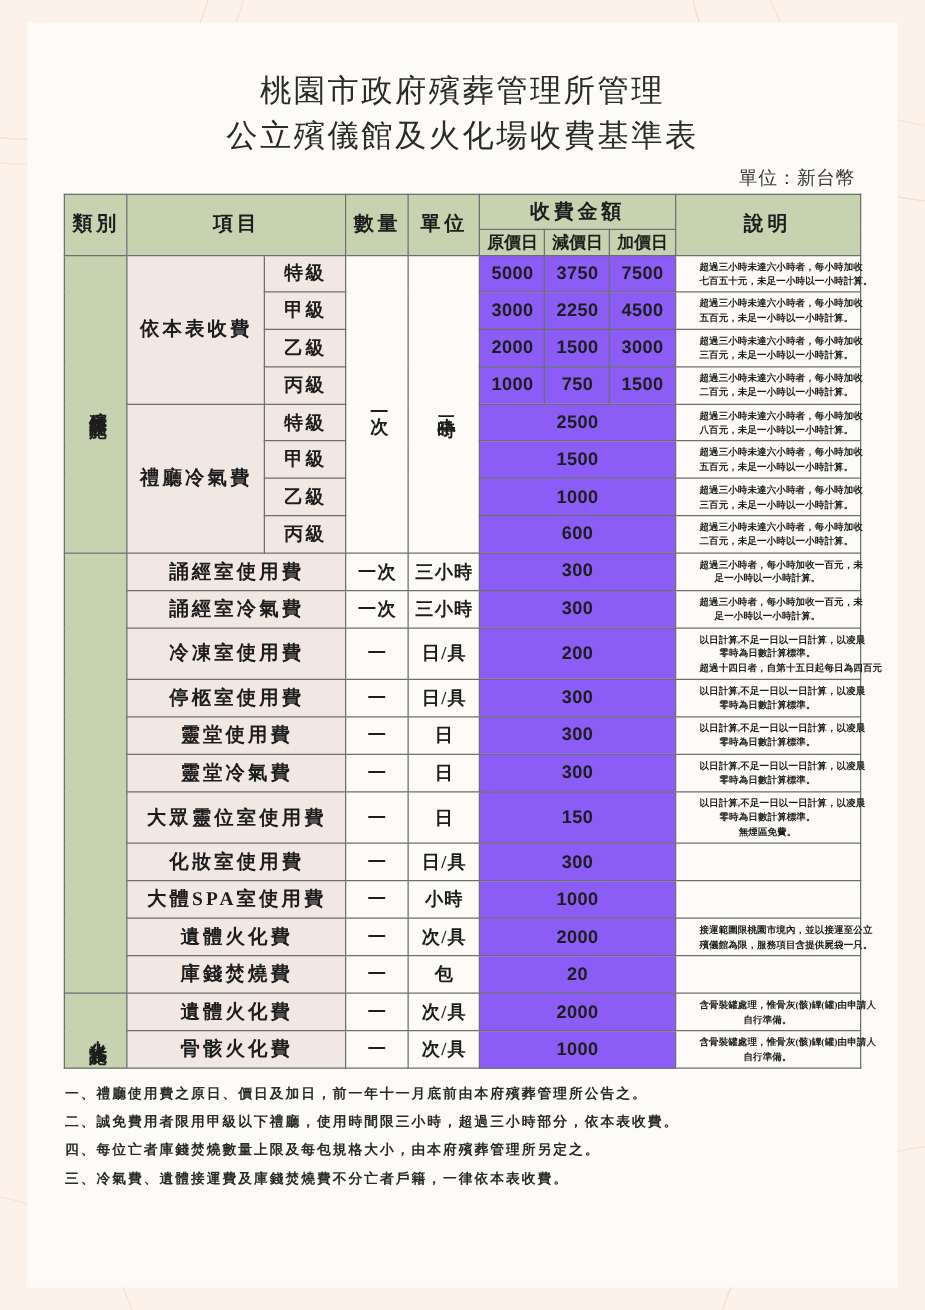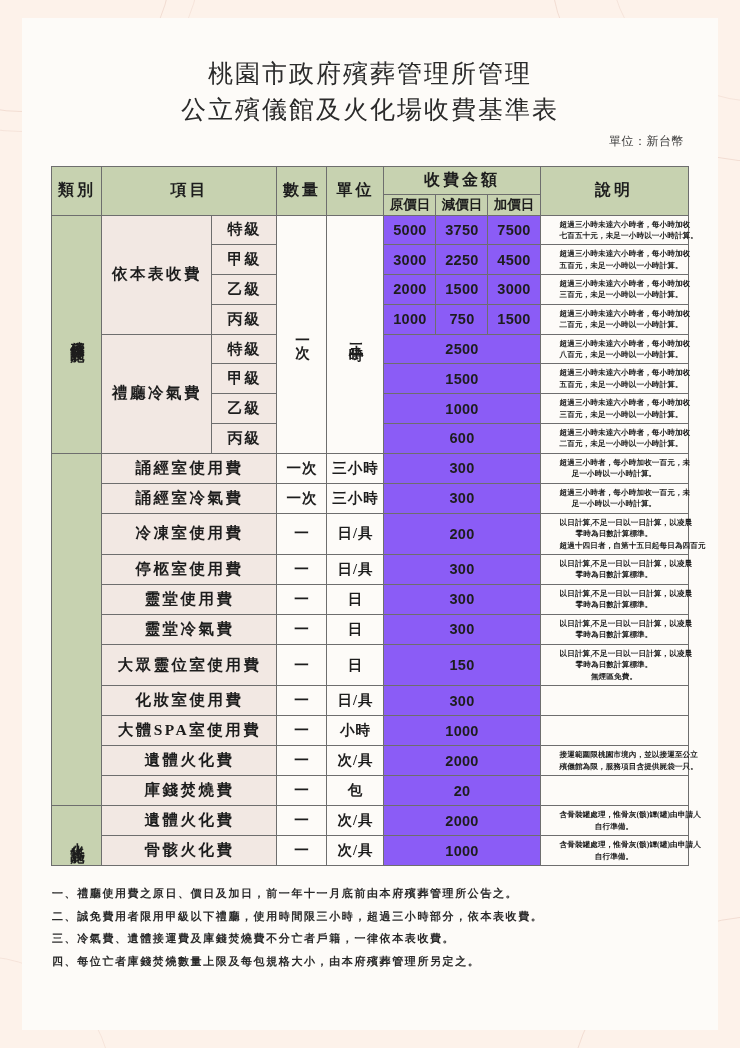--- a/index.html
+++ b/index.html
@@ -46,32 +46,32 @@
   .title-line {
     font-size: 25px;
     letter-spacing: 2px;
     color: #2b2b2b;
     line-height: 1.45;
     font-weight: 400;
   }
 
   .unit-label {
     text-align: right;
-    font-size: 12px;
+    font-size: 15px;
     color: #3a3a3a;
     padding-right: 34px;
     margin-top: 4px;
     margin-bottom: 3px;
     letter-spacing: 0.5px;
   }
 
   table.fee {
     border-collapse: collapse;
     width: 636px;
-    margin: 16px auto;
+    margin: 3px auto;
     table-layout: fixed;
   }
   table.fee th, table.fee td {
     border: 1px solid #6e6e6e;
     text-align: center;
     vertical-align: middle;
     color: #1d1d1d;
   }
   thead th {
     background: #c7d2b0;
@@ -409,17 +409,17 @@
           <div>自行準備。</div>
         </td>
       </tr>
 
     </tbody>
   </table>
 
   <div class="footnotes">
     <div>一、禮廳使用費之原日、價日及加日，前一年十一月底前由本府殯葬管理所公告之。</div>
     <div>二、誠免費用者限用甲級以下禮廳，使用時間限三小時，超過三小時部分，依本表收費。</div>
+    <div>四、每位亡者庫錢焚燒數量上限及每包規格大小，由本府殯葬管理所另定之。</div>
     <div>三、冷氣費、遺體接運費及庫錢焚燒費不分亡者戶籍，一律依本表收費。</div>
-    <div>四、每位亡者庫錢焚燒數量上限及每包規格大小，由本府殯葬管理所另定之。</div>
   </div>
 
 </div>
 
 </body></html>

